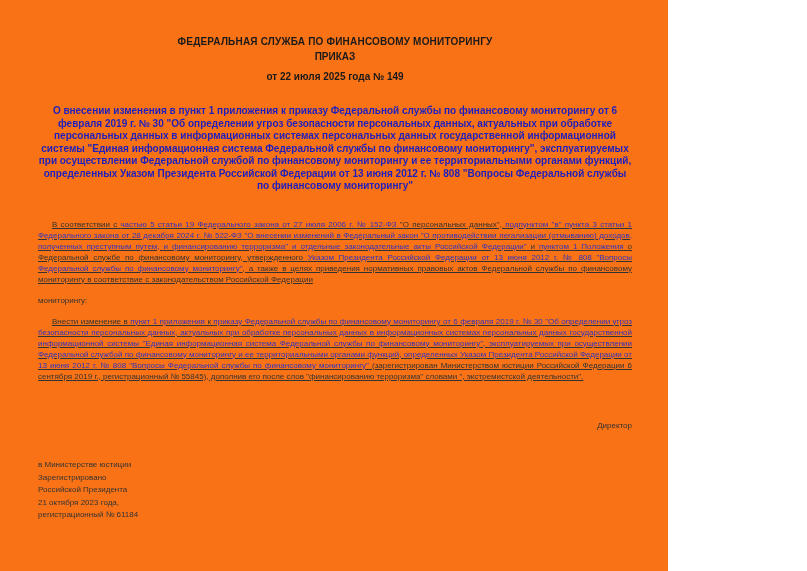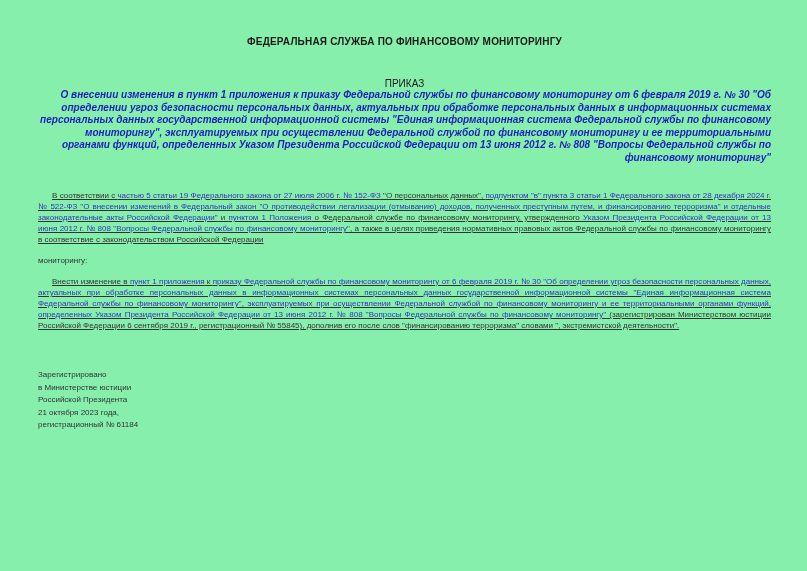--- a/index.html
+++ b/index.html
@@ -1,34 +1,34 @@
 <!DOCTYPE html>
 <html><head>
 <meta charset="utf-8">
 <style>
   html,body{margin:0;padding:0;background:#ffffff;}
   .page{
     position:relative;
-    width:807px;height:571px;
-    background:#86efac;
+    width:668px;height:571px;
+    background:#f97316;
     font-family:"Liberation Sans","DejaVu Sans",sans-serif;
     color:#262626;
     overflow:hidden;
   }
   .content{padding:32px 36px 0 38px;}
   .center{text-align:center;}
   .agency{font-size:10px;font-weight:bold;color:#1a1a1a;margin-top:4px;letter-spacing:.2px;}
-  .doc-type{font-size:10px;font-weight:normal;color:#1a1a1a;margin-top:31px;}
+  .doc-type{font-size:10px;font-weight:bold;color:#1a1a1a;margin-top:4px;}
   .date-num{font-size:10px;font-weight:bold;color:#1a1a1a;margin-top:9px;}
   .order-title{
+    margin-top:23px;
     font-size:10px;font-weight:bold;
     color:#1f1fbe;
     line-height:12.5px;
-    text-align:right;
-    font-style:italic;
+    text-align:center;
   }
   .para{
     font-size:8px;
     line-height:11px;
     text-align:justify;
     color:#333333;
   }
   .para.indent{text-indent:14px;text-decoration:underline;}
   .p1{margin-top:26px;}
   .decree{margin-top:10px;font-size:8px;line-height:11px;color:#333333;}
@@ -40,34 +40,36 @@
 </head>
 <body>
 
 <div class="page">
   <div class="content">
 
     <div class="agency center">ФЕДЕРАЛЬНАЯ СЛУЖБА ПО ФИНАНСОВОМУ МОНИТОРИНГУ</div>
 
     <div class="doc-type center">ПРИКАЗ</div>
 
+    <div class="date-num center">от 22 июля 2025 года № 149</div>
 
     <div class="order-title">О внесении изменения в пункт 1 приложения к приказу Федеральной службы по финансовому мониторингу от 6 февраля 2019 г. № 30 "Об определении угроз безопасности персональных данных, актуальных при обработке персональных данных в информационных системах персональных данных государственной информационной системы "Единая информационная система Федеральной службы по финансовому мониторингу", эксплуатируемых при осуществлении Федеральной службой по финансовому мониторингу и ее территориальными органами функций, определенных Указом Президента Российской Федерации от 13 июня 2012 г. № 808 "Вопросы Федеральной службы по финансовому мониторингу"</div>
 
     <div class="para indent p1"><span>В соответствии с </span><a class="doc-link">частью 5 статьи 19 Федерального закона от 27 июля 2006 г. № 152-ФЗ</a><span> "О персональных данных", </span><a class="doc-link">подпунктом "в" пункта 3 статьи 1 Федерального закона от 28 декабря 2024 г. № 522-ФЗ "О внесении изменений в Федеральный закон "О противодействии легализации (отмыванию) доходов, полученных преступным путем, и финансированию терроризма" и отдельные законодательные акты Российской Федерации"</a><span> и </span><a class="doc-link">пунктом 1 Положения</a><span> о Федеральной службе по финансовому мониторингу, утвержденного </span><a class="doc-link">Указом Президента Российской Федерации от 13 июня 2012 г. № 808 "Вопросы Федеральной службы по финансовому мониторингу"</a><span>, а также в целях приведения нормативных правовых актов Федеральной службы по финансовому мониторингу в соответствие с законодательством Российской Федерации</span></div>
 
     <div class="decree">мониторингу:</div>
 
     <div class="para indent p2"><span>Внести изменение в </span><a class="doc-link">пункт 1 приложения</a><span> к </span><a class="doc-link">приказу Федеральной службы по финансовому мониторингу от 6 февраля 2019 г. № 30 "Об определении угроз безопасности персональных данных, актуальных при обработке персональных данных в информационных системах персональных данных государственной информационной системы "Единая информационная система Федеральной службы по финансовому мониторингу", эксплуатируемых при осуществлении Федеральной службой по финансовому мониторингу и ее территориальными органами функций, определенных Указом Президента Российской Федерации от 13 июня 2012 г. № 808 "Вопросы Федеральной службы по финансовому мониторингу"</a><span> (зарегистрирован Министерством юстиции Российской Федерации 6 сентября 2019 г., регистрационный № 55845), дополнив его после слов "финансированию терроризма" словами ", экстремистской деятельности".</span></div>
 
     <div class="signature">
+      <div>Директор</div>
     </div>
 
     <div class="registration">
+      <div>в Министерстве юстиции</div>
       <div>Зарегистрировано</div>
-      <div>в Министерстве юстиции</div>
       <div>Российской Президента</div>
       <div>21 октября 2023 года,</div>
       <div>регистрационный № 61184</div>
     </div>
 
   </div>
 </div>
 
 </body></html>

